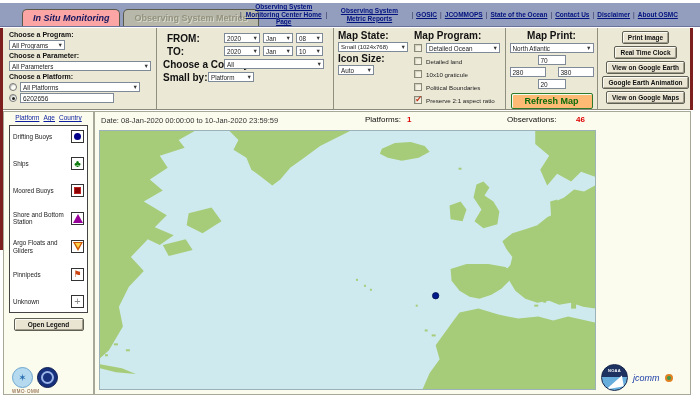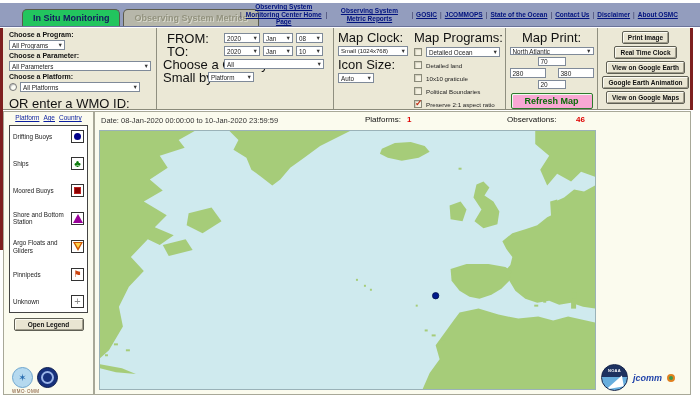--- a/index.html
+++ b/index.html
@@ -4,38 +4,38 @@
 <style>
   * { margin:0; padding:0; box-sizing:border-box; }
   html,body { background:#ffffff; }
   body { font-family:"Liberation Sans", sans-serif; }
   #app { position:relative; width:700px; height:400px; background:#fff; overflow:hidden; }
 
   
   .topbar { position:absolute; left:0; top:3px; width:700px; height:24px; background:#939dbe; border-bottom:1px solid #6b739a; }
   .tabs { position:absolute; left:22px; bottom:0; display:flex; gap:3px; align-items:flex-end; }
   .tab { font-size:9px; font-weight:bold; padding:3px 10px 3px 10px; border:1px solid #5a5a4a; border-bottom:none; border-radius:5px 5px 0 0; white-space:nowrap; cursor:pointer; }
-  .tab.active { background:#22c55e; color:#14175e; }
+  .tab.active { background:#fca5a5; color:#14175e;font-style:italic; }
   .tab.inactive { background:#b7b7aa; color:#93937f; text-shadow:1px 1px 0 #d8d8cc; }
   .toplinks { position:absolute; left:240px; top:0; width:456px; height:100%; display:flex; align-items:center; gap:3px; flex-wrap:nowrap; }
   .tlink { font-size:6.5px; font-weight:bold; color:#00127e; text-decoration:underline; cursor:pointer; white-space:nowrap; }
   .tlink.twolines { width:78px; text-align:center; white-space:normal; line-height:1.15; }
   .sep { font-size:6.5px; color:#2a2a55; }
   .sep::before { content:"|"; }
 
   
   .maroon-l { position:absolute; left:0; top:28px; width:3px; height:222px; background:#7e1f1f; }
   .maroon-r { position:absolute; left:690px; top:28px; width:3px; height:82px; background:#7e1f1f; }
 
   
   .controls { position:absolute; left:3px; top:28px; width:687px; height:82px; background:#ebe8d6; border-bottom:1px solid #8a8a7a; }
   .vdiv { position:absolute; top:0; width:1px; height:100%; background:#8f8f80; }
   .sec { position:absolute; top:0; height:100%; }
   .lbl { font-size:7px; font-weight:bold; color:#111; line-height:9px; white-space:nowrap; }
-  .lbl8 { font-size:13px; font-weight:normal; color:#111; white-space:nowrap; }
+  .lbl8 { font-size:10px; font-weight:bold; color:#111; white-space:nowrap; }
   .row { display:flex; align-items:center; gap:3px; margin:1px 0; }
   .sel { display:inline-flex; align-items:center; justify-content:space-between; background:#fff; border:1px solid #7f8a99; height:10px; font-size:6.3px; color:#222; padding:0 1px 0 2px; white-space:nowrap; overflow:hidden; cursor:pointer; }
   .sel .arr { font-size:5.5px; color:#333; margin-left:2px; }
   .arr::before { content:"▼"; }
   .inputbox { display:inline-flex; align-items:center; background:#fff; border:1px solid #7f8a99; height:10px; font-size:6.5px; color:#222; padding:0 2px; cursor:text; }
   .radio { width:8px; height:8px; border-radius:50%; border:1px solid #777; background:#fdfdf6; position:relative; flex:0 0 auto; cursor:pointer; box-shadow:inset 1px 1px 1px #bbb; }
   .radio.selected::after { content:""; position:absolute; left:2px; top:2px; width:3px; height:3px; border-radius:50%; background:#222; }
   .checkbox { width:8px; height:8px; border:1px solid #8a8a7a; background:#f4f1e2; box-shadow:inset 1px 1px 1px #cfccbb; position:relative; flex:0 0 auto; cursor:pointer; }
   .checkbox.checked::after { content:"✓"; position:absolute; left:0px; top:-3px; font-size:9px; font-weight:bold; color:#c03018; }
   .btn { display:block; background:#e9e5d2; border:1px solid #5f5f54; border-radius:2px; box-shadow:inset 1px 1px 0 #fbfaf2, inset -1px -1px 0 #a09d8c; font-size:6.5px; font-weight:bold; color:#111; padding:2px 5px; white-space:nowrap; cursor:pointer; text-align:center; }
@@ -48,21 +48,21 @@
   .sec2 .flbl { width:58px; }
   
   .sec3 { left:333px; width:168px; }
   .colA { position:absolute; left:2px; top:2px; width:72px; }
   .colB { position:absolute; left:78px; top:2px; width:90px; }
   .colB .row { height:12px; gap:4px; }
   .optlbl { font-size:6.2px; color:#222; white-space:nowrap; }
   
   .sec4 { left:504px; width:89px; padding-top:2px; display:flex; flex-direction:column; align-items:center; gap:2px; }
   .coordrow { display:flex; justify-content:space-between; width:84px; }
-  .refresh { background:#f9a8d4; color:#0a6b0a; font-size:9px; font-weight:bold; border:1px solid #2d7a2d; border-radius:2px; box-shadow:inset 1px 1px 0 #ecfbec; width:82px; padding:2px 0; text-align:center; cursor:pointer; margin-top:2px; }
+  .refresh { background:#fdba74; color:#0a6b0a; font-size:9px; font-weight:bold; border:1px solid #2d7a2d; border-radius:2px; box-shadow:inset 1px 1px 0 #ecfbec; width:82px; padding:2px 0; text-align:center; cursor:pointer; margin-top:2px; }
   
   .sec5 { left:595px; width:95px; display:flex; flex-direction:column; align-items:center; gap:2px; padding-top:3px; }
   .sec5 .btn.gap { margin-top:6px; }
 
   
   .side { position:absolute; left:3px; top:111px; width:91px; height:284px; background:#fbfbee; border:1px solid #a8a898; }
   .side-links { display:flex; justify-content:center; gap:4px; padding-top:2px; }
   .slink { font-size:6.5px; color:#0b1fa0; text-decoration:underline; cursor:pointer; }
   .legendbox { margin:4px auto 0 auto; width:79px; height:188px; background:#fff; border:1px solid #444; display:flex; flex-direction:column; justify-content:space-between; padding:4px 3px; }
   .lrow { display:flex; align-items:center; justify-content:space-between; gap:2px; }
@@ -94,21 +94,21 @@
   .pl-lbl { position:absolute; left:270px; top:0px; font-size:8px; color:#111; }
   .pl-val { position:absolute; left:312px; top:0px; font-size:8px; font-weight:bold; color:#e00000; }
   .ob-lbl { position:absolute; left:412px; top:0px; font-size:8px; color:#111; }
   .ob-val { position:absolute; left:481px; top:0px; font-size:8px; font-weight:bold; color:#e00000; }
   .mapwrap { position:absolute; left:4px; top:18px; width:497px; height:260px; border:1px solid #9ab2b8; }
   .mapwrap svg { display:block; }
   .main-logos { position:absolute; left:506px; bottom:3px; display:flex; align-items:center; gap:5px; }
   .noaa { position:relative; width:27px; height:27px; border-radius:50%; background:linear-gradient(180deg,#1d3260 46%, #67aedd 46%); overflow:hidden; border:1px solid #14234a; }
   .noaa::after { content:""; position:absolute; left:3px; top:12px; border-left:18px solid transparent; border-bottom:11px solid #fff; transform:rotate(-10deg); }
   .noaa-text { position:absolute; top:3px; width:100%; text-align:center; font-size:4px; font-weight:bold; color:#fff; letter-spacing:.3px; }
-  .jcomm-word { font-size:9px; font-weight:bold; font-style:italic; color:#2244aa;text-align:center; }
+  .jcomm-word { font-size:9px; font-weight:normal; font-style:italic; color:#2244aa;text-align:center; }
   .jcomm-ball { width:8px; height:8px; border-radius:50%; border:2px solid #e08020; background:#3a9a50; display:inline-block; }
 </style>
 </head>
 <body>
 
 <div id="app">
 
   <div class="topbar">
     <div class="tabs">
       <div class="tab active">In Situ Monitoring</div>
@@ -159,21 +159,20 @@
           </span>
         </div>
       <div class="lbl">Choose a Platform:</div>
       <div class="row">
         <span class="radio"></span>
         <span class="sel" style="width:120px">
             <span>All Platforms</span>
             <span class="arr"></span>
           </span>
       </div>
-      <div class="lbl8" style="margin-top:4px">OR enter a WMO ID:</div>
       <div class="row">
         <span class="radio selected"></span>
         <span class="inputbox" style="width:94px">6202656</span>
       </div>
     </div>
 
     <div class="sec sec2">
       <div class="row">
         <span class="lbl8 flbl" style="padding-left:4px">FROM:</span>
         <span class="sel" style="width:36px">
@@ -215,37 +214,37 @@
         <span class="lbl8" style="width:42px">Small by:</span>
         <span class="sel" style="width:46px">
             <span>Platform</span>
             <span class="arr"></span>
           </span>
       </div>
     </div>
 
     <div class="sec sec3">
       <div class="colA">
-        <div class="lbl8">Map Clock:</div>
+        <div class="lbl8">Map State:</div>
         <div class="row">
             <span class="sel" style="width:70px;font-size:6px">
               <span>Small (1024x768)</span>
               <span class="arr"></span>
             </span>
           </div>
         <div class="lbl8">Icon Size:</div>
         <div class="row">
             <span class="sel" style="width:36px">
               <span>Auto</span>
               <span class="arr"></span>
             </span>
           </div>
       </div>
       <div class="colB">
-        <div class="lbl8">Map Programs:</div>
+        <div class="lbl8">Map Program:</div>
         <div class="row">
           <span class="checkbox"></span>
           <span class="sel" style="width:74px">
               <span>Detailed Ocean</span>
               <span class="arr"></span>
             </span>
         </div>
         <div class="row">
           <span class="checkbox"></span>
           <span class="optlbl">Detailed land</span>

